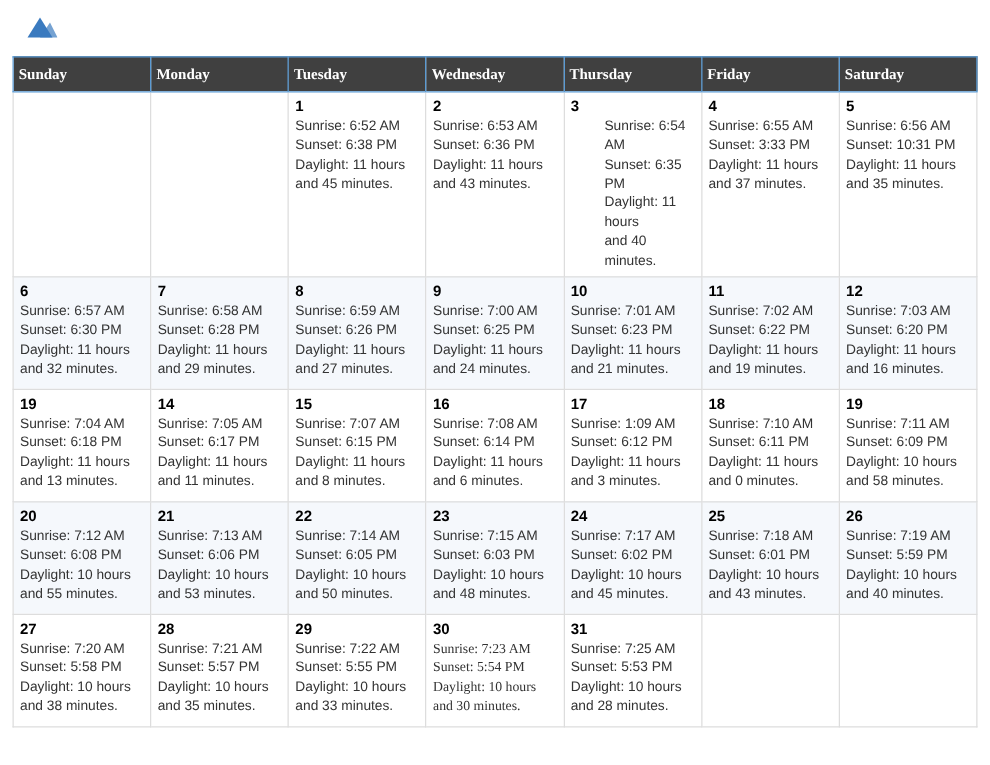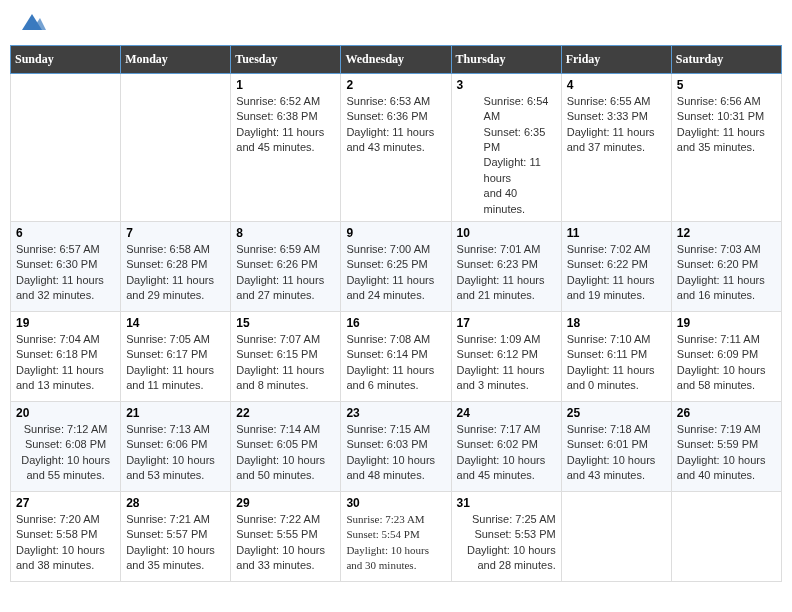--- a/index.html
+++ b/index.html
@@ -265,21 +265,21 @@
           <span class="day-num">19</span>
           <div class="day-detail" style="white-space: pre-line;">Sunrise: 7:11 AM
 Sunset: 6:09 PM
 Daylight: 10 hours
 and 58 minutes.</div>
         </td>
       </tr>
       <tr>
         <td>
           <span class="day-num">20</span>
-          <div class="day-detail" style="white-space: pre-line; text-align: center;">Sunrise: 7:12 AM
+          <div class="day-detail" style="white-space: pre-line;">Sunrise: 7:12 AM
 Sunset: 6:08 PM
 Daylight: 10 hours
 and 55 minutes.</div>
         </td>
         <td>
           <span class="day-num">21</span>
           <div class="day-detail" style="white-space: pre-line;">Sunrise: 7:13 AM
 Sunset: 6:06 PM
 Daylight: 10 hours
 and 53 minutes.</div>
@@ -344,21 +344,21 @@
         </td>
         <td>
           <span class="day-num">30</span>
           <div class="day-detail" style="white-space: pre-line; font-family: Liberation Serif, serif;">Sunrise: 7:23 AM
 Sunset: 5:54 PM
 Daylight: 10 hours
 and 30 minutes.</div>
         </td>
         <td>
           <span class="day-num">31</span>
-          <div class="day-detail" style="white-space: pre-line; text-align: right;">Sunrise: 7:25 AM
+          <div class="day-detail" style="white-space: pre-line;">Sunrise: 7:25 AM
 Sunset: 5:53 PM
 Daylight: 10 hours
 and 28 minutes.</div>
         </td>
         <td></td>
         <td></td>
       </tr>
     </tbody>
 </table>
 

